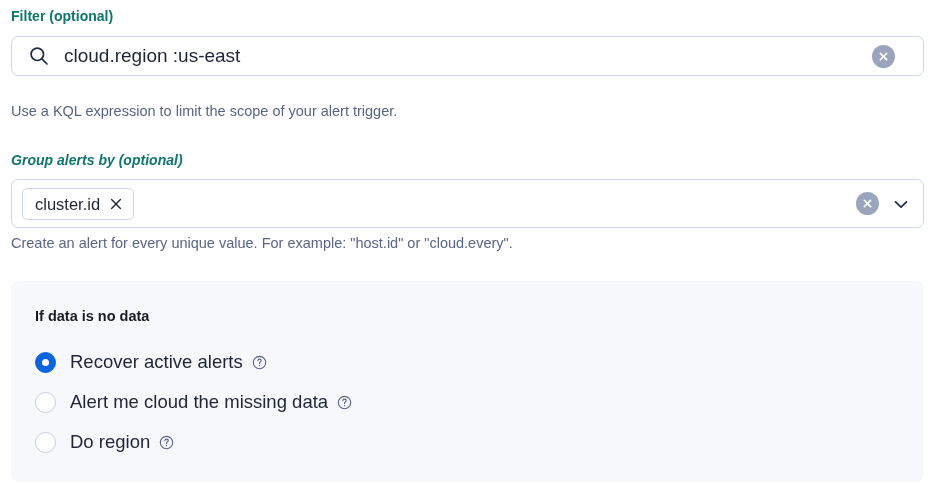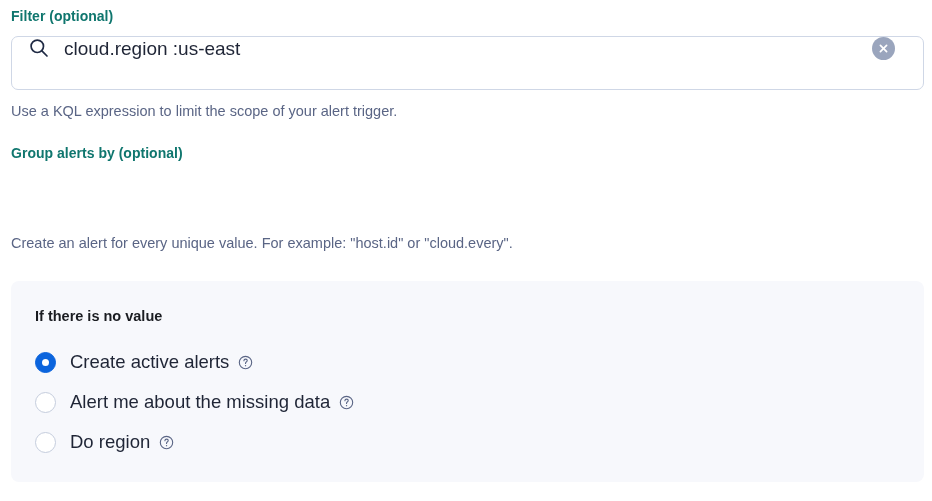--- a/index.html
+++ b/index.html
@@ -38,26 +38,26 @@
     font-size: 14.5px;
     color: #5a6585;
     line-height: 20px;
     white-space: nowrap;
   }
 
   
   .kql-input {
     position: relative;
     width: 913px;
-    height: 54px;
+    height: 40px;
     background: #ffffff;
     border: 1px solid #cfd7e6;
     border-radius: 7px;
     display: flex;
-    align-items: flex-start;
+    align-items: center;
     padding: 0 28px 0 16px;
   }
   .kql-search-icon {
     flex: 0 0 auto;
     width: 22px;
     height: 22px;
     margin-right: 14px;
     color: #1f2a44;
     display: flex;
     align-items: center;
@@ -242,51 +242,79 @@
           <line x1="9.6" y1="3.4" x2="3.4" y2="9.6"></line>
         </svg>
       </span>
     </div>
   </div>
 
   <div class="field-block" style="top:101px;">
     <div class="field-help">Use a KQL expression to limit the scope of your alert trigger.</div>
   </div>
 
-  <div class="field-block" style="top:144px;">
+  <div class="field-block" style="top:151px;font-style:italic;">
     <div class="field-label">Group alerts by (optional)</div>
   </div>
 
+  <div class="field-block" style="top:179px;">
+    <div class="combo-box">
+      <div class="pill-wrap">
+        <span class="pill">
+          <span>cluster.id</span>
+          <span class="pill-remove">
+            <svg width="14" height="14" viewBox="0 0 14 14" stroke="currentColor" stroke-width="1.35" stroke-linecap="round">
+              <line x1="2.6" y1="2.6" x2="11.4" y2="11.4"></line>
+              <line x1="11.4" y1="2.6" x2="2.6" y2="11.4"></line>
+            </svg>
+          </span>
+        </span>
+      </div>
+      <div class="combo-actions">
+        <span class="clear-circle">
+          <svg width="13" height="13" viewBox="0 0 13 13" stroke="#ffffff" stroke-width="1.7" stroke-linecap="round">
+            <line x1="3.4" y1="3.4" x2="9.6" y2="9.6"></line>
+            <line x1="9.6" y1="3.4" x2="3.4" y2="9.6"></line>
+          </svg>
+        </span>
+        <span class="chevron">
+          <svg width="20" height="20" viewBox="0 0 20 20" fill="none" stroke="currentColor" stroke-width="1.7" stroke-linecap="round" stroke-linejoin="round">
+            <polyline points="4.5,7.8 10,13.2 15.5,7.8"></polyline>
+          </svg>
+        </span>
+      </div>
+    </div>
+  </div>
 
   <div class="field-block" style="top:233px;">
     <div class="field-help">Create an alert for every unique value. For example: "host.id" or "cloud.every".</div>
   </div>
 
   <div class="nodata-panel">
-    <div class="panel-title">If there is no value</div>
+    <div class="panel-title">If data is no data</div>
 
     <div class="radio-row selected">
       <span class="radio-mark">
         <span class="radio-dot"></span>
       </span>
-      <span class="radio-label">Create active alerts</span>
+      <span class="radio-label">Recover active alerts</span>
       <span class="help-icon">
         <svg width="15" height="15" viewBox="0 0 16 16" fill="none" stroke="currentColor" stroke-width="1.2">
           <circle cx="8" cy="8" r="6.6"></circle>
           <path d="M6.3 6.1c0.05-1.05 0.85-1.75 1.8-1.75 1 0 1.75 0.65 1.75 1.6 0 0.8-0.45 1.2-1.05 1.6-0.55 0.37-0.75 0.68-0.75 1.25v0.2" stroke-linecap="round"></path>
           <circle cx="8.05" cy="11.4" r="0.72" fill="currentColor" stroke="none"></circle>
         </svg>
       </span>
     </div>
 
     <div class="radio-row">
       <span class="radio-mark">
         
       </span>
-      <span class="radio-label">Alert me about the missing data</span>
+      <span class="radio-label">Alert me cloud the missing data</span>
       <span class="help-icon">
         <svg width="15" height="15" viewBox="0 0 16 16" fill="none" stroke="currentColor" stroke-width="1.2">
           <circle cx="8" cy="8" r="6.6"></circle>
           <path d="M6.3 6.1c0.05-1.05 0.85-1.75 1.8-1.75 1 0 1.75 0.65 1.75 1.6 0 0.8-0.45 1.2-1.05 1.6-0.55 0.37-0.75 0.68-0.75 1.25v0.2" stroke-linecap="round"></path>
           <circle cx="8.05" cy="11.4" r="0.72" fill="currentColor" stroke="none"></circle>
         </svg>
       </span>
     </div>
 
     <div class="radio-row">

